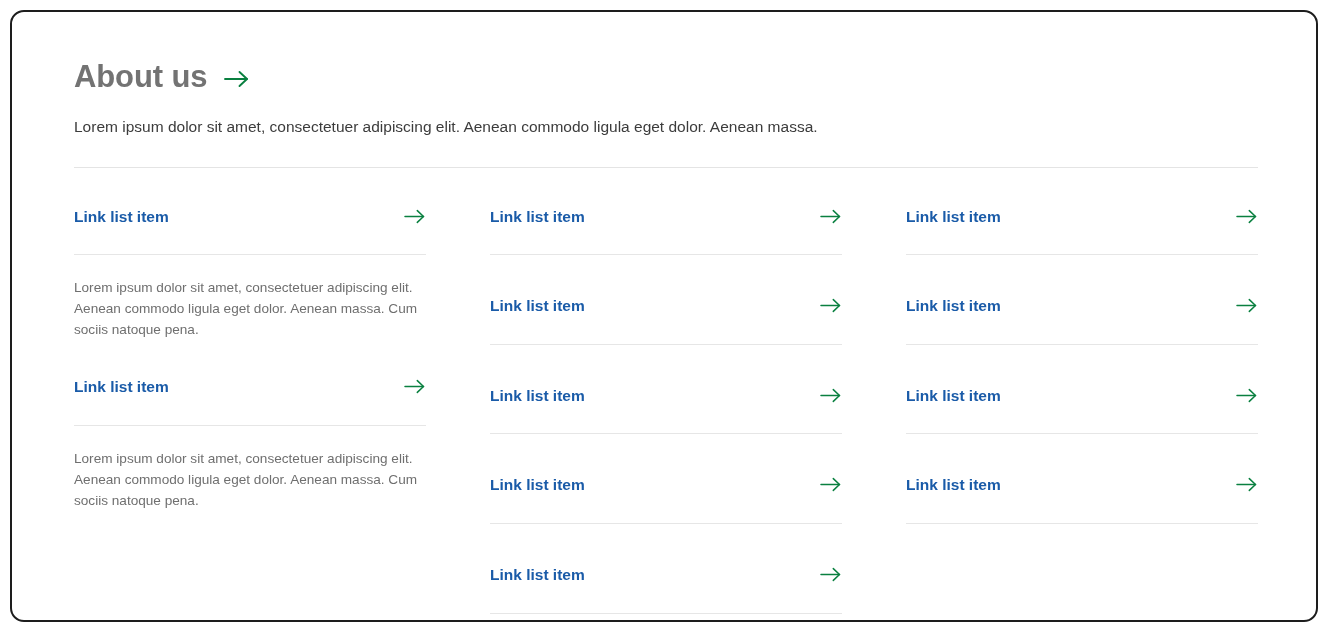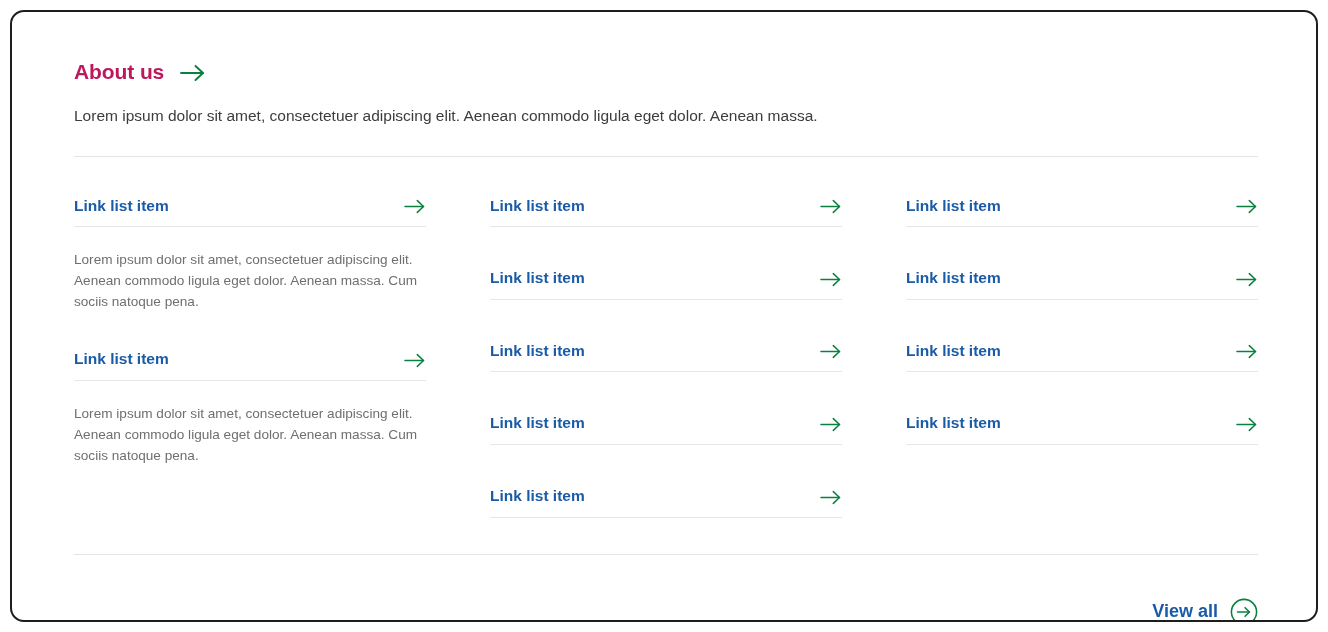--- a/index.html
+++ b/index.html
@@ -35,23 +35,23 @@
   }
 
   
   .section-head {
     display: flex;
     align-items: center;
     gap: 16px;
     margin-top: 18px;
   }
   .section-title {
-    font-size: 21px;
+    font-size: 31px;
     font-weight: bold;
-    color: #be185d;
+    color: #737373;
     letter-spacing: -0.1px;
     line-height: 1.1;
   }
   .head-arrow {
     display: block;
     width: 26px;
     height: 20px;
     margin-top: 3px;
   }
 
@@ -76,23 +76,23 @@
   }
   .col {
     width: 352px;
   }
   .col + .col {
     margin-left: 64px;
   }
 
   .link-row {
     display: flex;
-    align-items: flex-end;
+    align-items: flex-start;
     justify-content: space-between;
-    padding-bottom: 11px;
+    padding-bottom: 28px;
     border-bottom: 1px solid #e6e6e6;
     cursor: pointer;
   }
   .link-label {
     font-size: 15.5px;
     font-weight: bold;
     color: #1a5ba8;
     line-height: 1.2;
   }
   .row-arrow {

